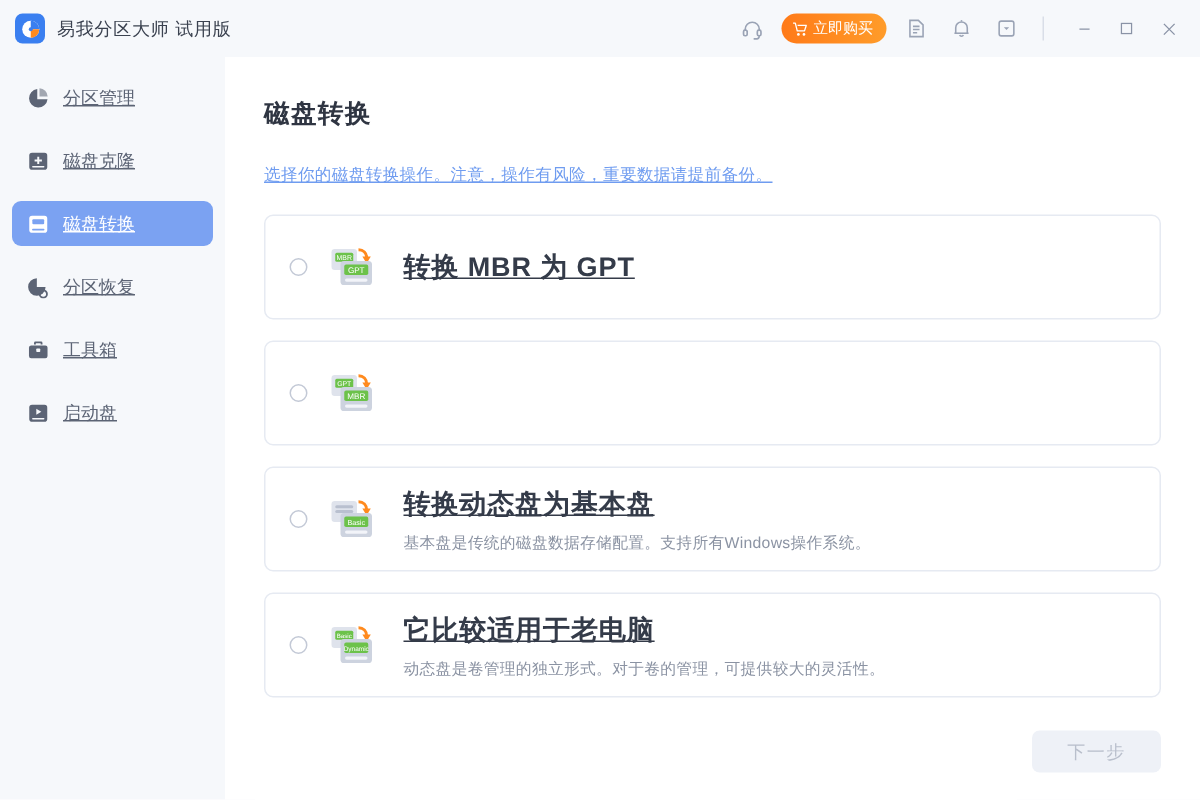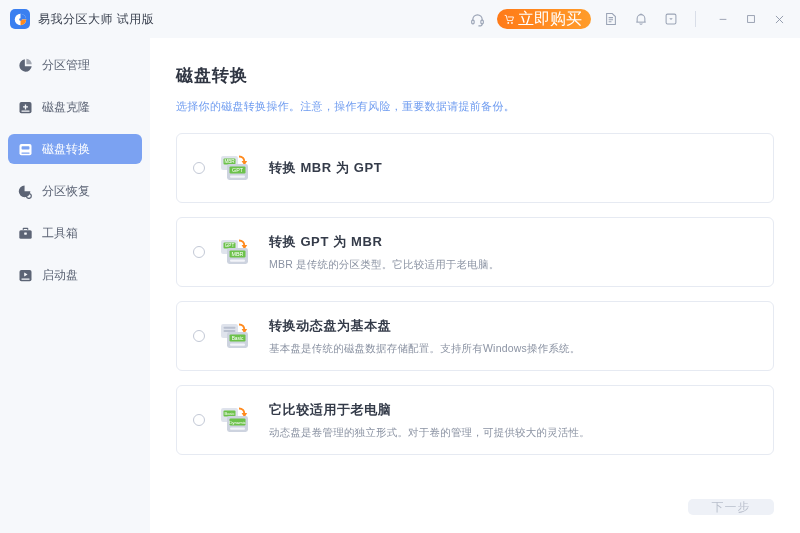--- a/index.html
+++ b/index.html
@@ -48,21 +48,21 @@
     width: 20px; height: 20px;
     display: flex; align-items: center; justify-content: center;
     color: #9aa3b5;
     cursor: pointer;
   }
   .buy-btn {
     height: 20px;
     border-radius: 10px;
     background: linear-gradient(90deg,#ff7a18,#ff9c2a);
     color: #fff;
-    font-size: 16px;
+    font-size: 10px;
     display: flex; align-items: center;
     gap: 3px;
     padding: 0 9px 0 7px;
     white-space: nowrap;
     cursor: pointer;
     border: none;
     font-family: inherit;
   }
   .tb-divider {
     width: 1px; height: 16px;
@@ -90,20 +90,21 @@
   .side-item {
     height: 30px;
     margin: 0 8px 12px 8px;
     border-radius: 6px;
     display: flex;
     align-items: center;
     gap: 9px;
     padding-left: 9px;
     cursor: pointer;
     color: #5c6475;
+    text-decoration: underline;
   }
   .side-item.active {
     background: #7ba2f2;
     color: #ffffff;
   }
   .side-ico {
     width: 16px; height: 16px;
     display: flex; align-items: center; justify-content: center;
     flex: 0 0 16px;
   }
@@ -119,24 +120,25 @@
     min-width: 0;
     position: relative;
   }
   .page-title {
     font-size: 17px;
     font-weight: bold;
     color: #2f3542;
     letter-spacing: 1px;
   }
   .page-sub {
-    margin-top: 12px;
+    margin-top: 22px;
     font-size: 11px;
     color: #6f9cf0;
     letter-spacing: .3px;
+    text-decoration: underline;
   }
 
   .option-list { margin-top: 19px; }
   .option-card {
     height: 70px;
     border: 1px solid #e6eaf2;
     border-radius: 6px;
     background: #fff;
     display: flex;
     align-items: center;
@@ -148,42 +150,43 @@
     width: 12px; height: 12px;
     border: 1px solid #c3c9d6;
     border-radius: 50%;
     flex: 0 0 12px;
     background: #fff;
     margin-right: 14px;
   }
   .opt-icon { flex: 0 0 38px; margin-right: 12px; display: flex; align-items: center; }
   .opt-texts { min-width: 0; }
   .opt-title {
-    font-size: 13px;
+    font-size: 18px;
     font-weight: bold;
     color: #343b49;
     letter-spacing: .6px;
     white-space: nowrap;
+    text-decoration: underline;
   }
   .opt-desc {
     margin-top: 7px;
     font-size: 10.5px;
     color: #8b93a3;
     letter-spacing: .2px;
     white-space: nowrap;
   }
 
   .footer {
     margin-top: auto;
     padding-bottom: 18px;
     display: flex;
     justify-content: flex-end;
   }
   .next-btn {
-    width: 86px; height: 16px;
+    width: 86px; height: 28px;
     border-radius: 5px;
     background: #eef1f7;
     color: #b9bfcc;
     font-size: 12px;
     border: none;
     font-family: inherit;
     letter-spacing: 1px;
     cursor: default;
   }
 </style>
@@ -381,24 +384,20 @@
               <rect x="4.5" y="7.5" width="12" height="6" rx="1" fill="#6cc24a"></rect>
               <text x="10.5" y="12.4" font-size="4.6" fill="#fff" text-anchor="middle" font-family="'Liberation Sans',sans-serif">GPT</text>
               <path d="M20 5.5c3.3 0 5.4 2.3 5.4 5.4" stroke="#ff8a1e" stroke-width="2" fill="none"></path>
               <path d="M22.6 10l2.8 4.6 2.8-4.6z" fill="#ff8a1e"></path>
               <rect x="8" y="13" width="21" height="16" rx="2.4" fill="#cdd3df"></rect>
               <rect x="10.5" y="15.4" width="16" height="7" rx="1.2" fill="#6cc24a"></rect>
               <text x="18.5" y="20.9" font-size="5.4" fill="#fff" text-anchor="middle" font-family="'Liberation Sans',sans-serif">MBR</text>
               <rect x="11" y="24.6" width="15" height="2.2" rx="1.1" fill="#f2f4f9"></rect>
             </svg>
           </span>
-          <span class="opt-texts">
-            <span class="opt-title" style="display:block;">转换 GPT 为 MBR</span>
-            <span class="opt-desc" style="display:block;">MBR 是传统的分区类型。它比较适用于老电脑。</span>
-          </span>
         </div>
 
         <div class="option-card">
           <span class="radio"></span>
           <span class="opt-icon">
             <svg width="38" height="34" viewBox="0 0 38 34">
               <rect x="2" y="5" width="17" height="14" rx="2.2" fill="#dfe3ec"></rect>
               <rect x="4.5" y="7.8" width="12" height="2" rx="1" fill="#b9c0cf"></rect>
               <rect x="4.5" y="11" width="12" height="2" rx="1" fill="#b9c0cf"></rect>
               <path d="M20 5.5c3.3 0 5.4 2.3 5.4 5.4" stroke="#ff8a1e" stroke-width="2" fill="none"></path>

